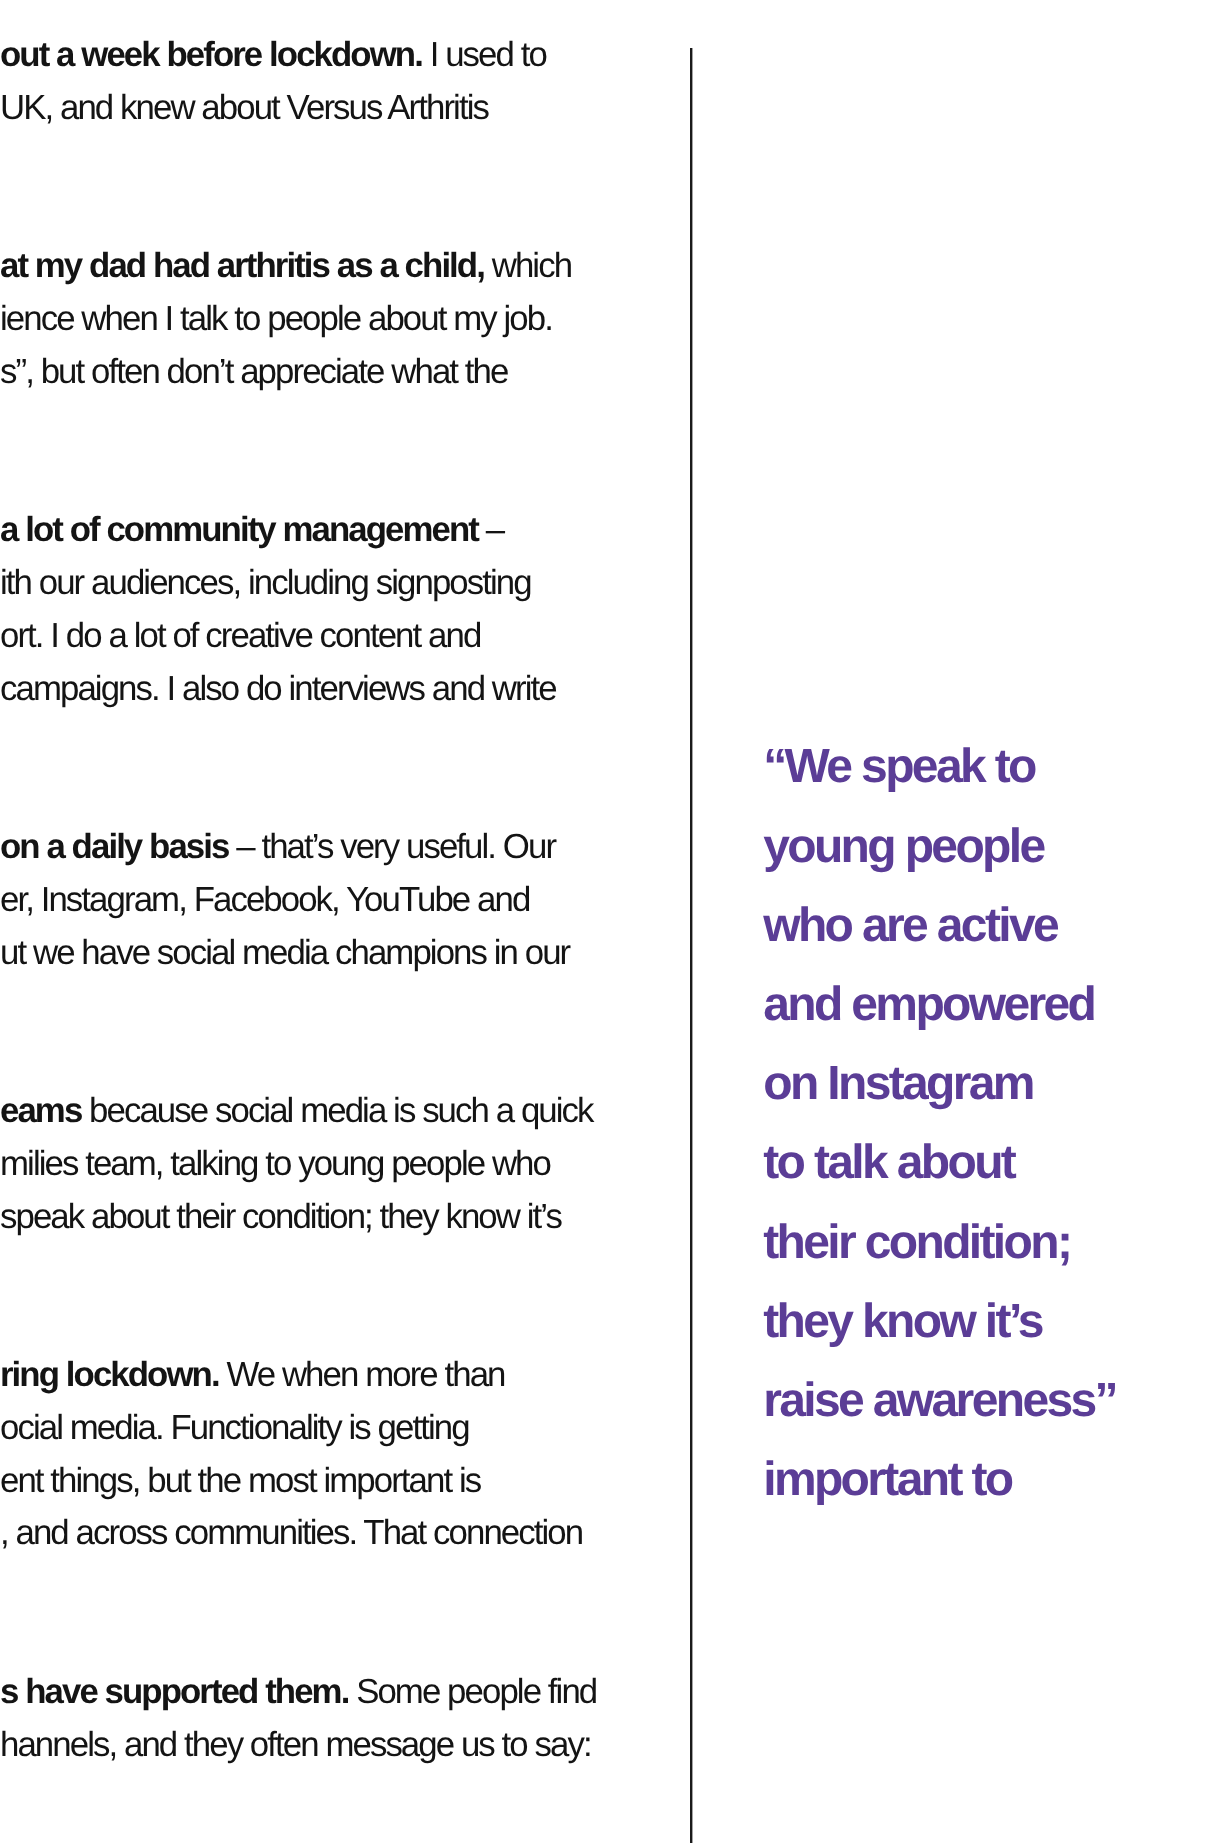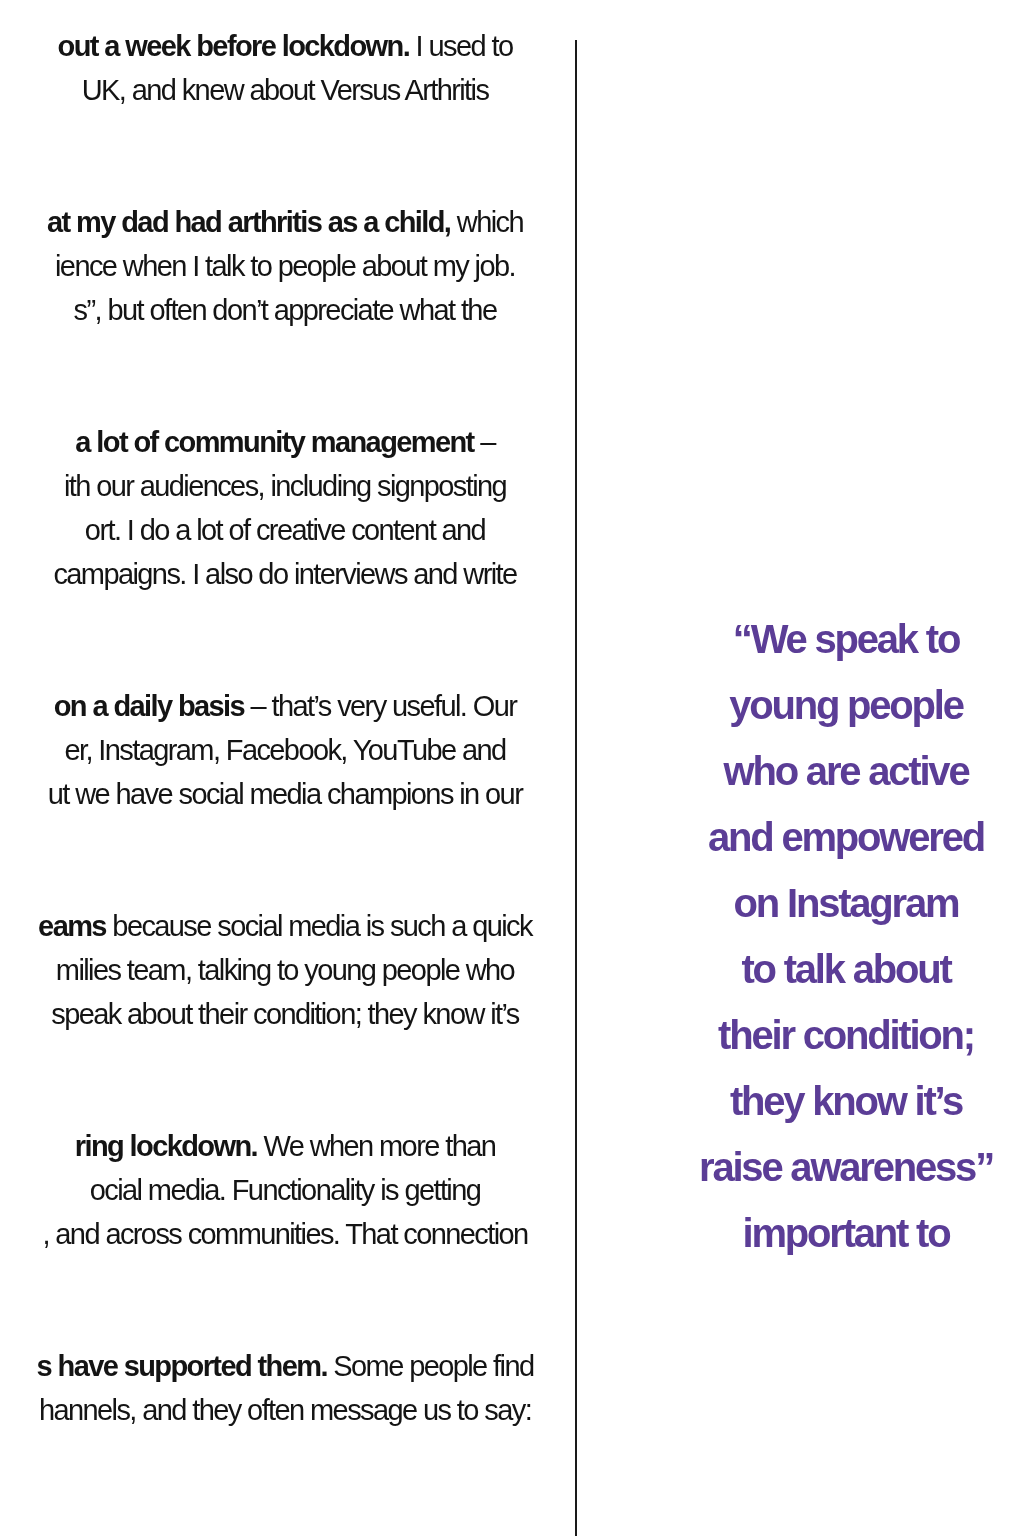--- a/index.html
+++ b/index.html
@@ -4,21 +4,20 @@
 <style>
   * { margin: 0; padding: 0; box-sizing: border-box; }
   html, body { background: #ffffff; }
   .page {
     position: relative;
     width: 1024px;
     height: 1536px;
     background: #ffffff;
     overflow: hidden;
     font-family: "Liberation Sans", "DejaVu Sans", sans-serif;
-    text-align: center;
   }
 
   
   .article-col {
     position: absolute;
     top: 24px;
     left: 0;
     width: 570px;
     color: #141414;
     font-size: 29px;
@@ -86,20 +85,21 @@
 
     <div class="para">
       <div class="line"><span class="b">eams</span><span> because social media is such a quick</span></div>
       <div class="line"><span class="b"></span><span>milies team, talking to young people who</span></div>
       <div class="line"><span class="b"></span><span>speak about their condition; they know it’s</span></div>
     </div>
 
     <div class="para">
       <div class="line"><span class="b">ring lockdown.</span><span> We when more than</span></div>
       <div class="line"><span class="b"></span><span>ocial media. Functionality is getting</span></div>
+      <div class="line"><span class="b"></span><span>ent things, but the most important is</span></div>
       <div class="line"><span class="b"></span><span>, and across communities. That connection</span></div>
     </div>
 
     <div class="para">
       <div class="line"><span class="b">s have supported them.</span><span> Some people find</span></div>
       <div class="line"><span class="b"></span><span>hannels, and they often message us to say:</span></div>
     </div>
 
   </div>
 

